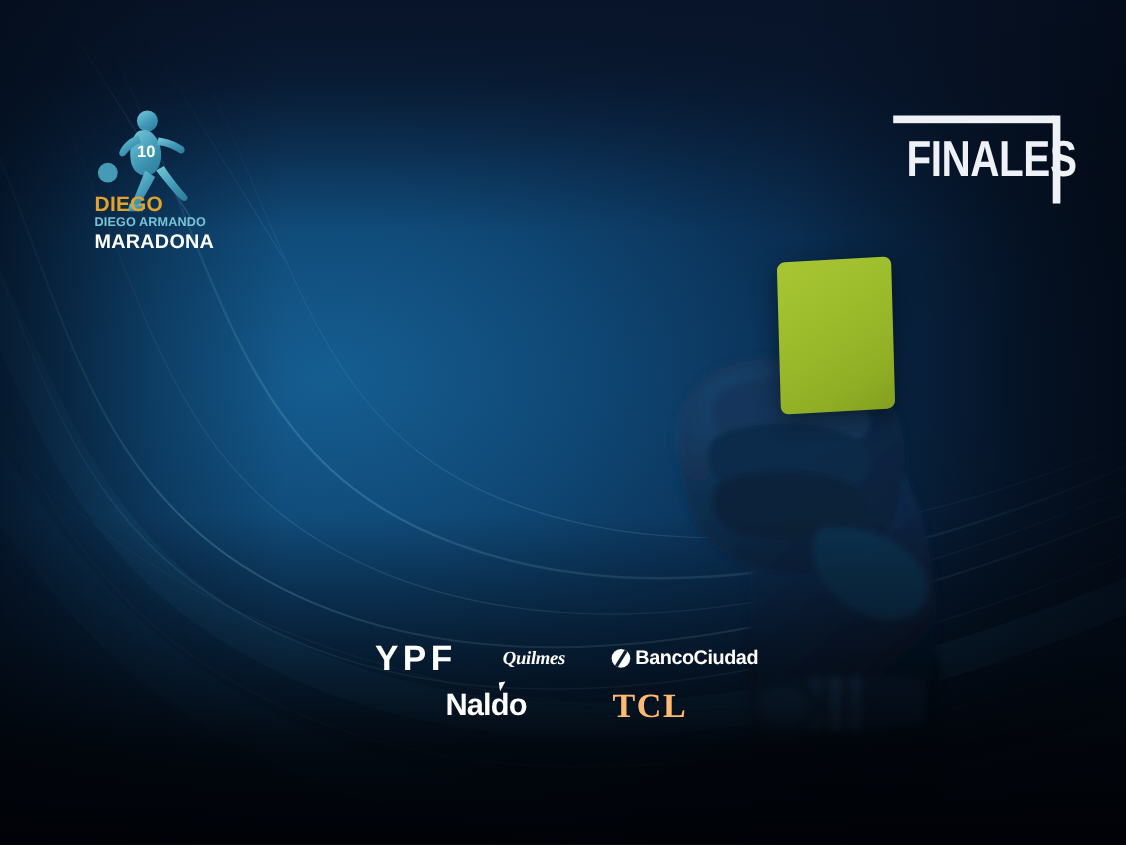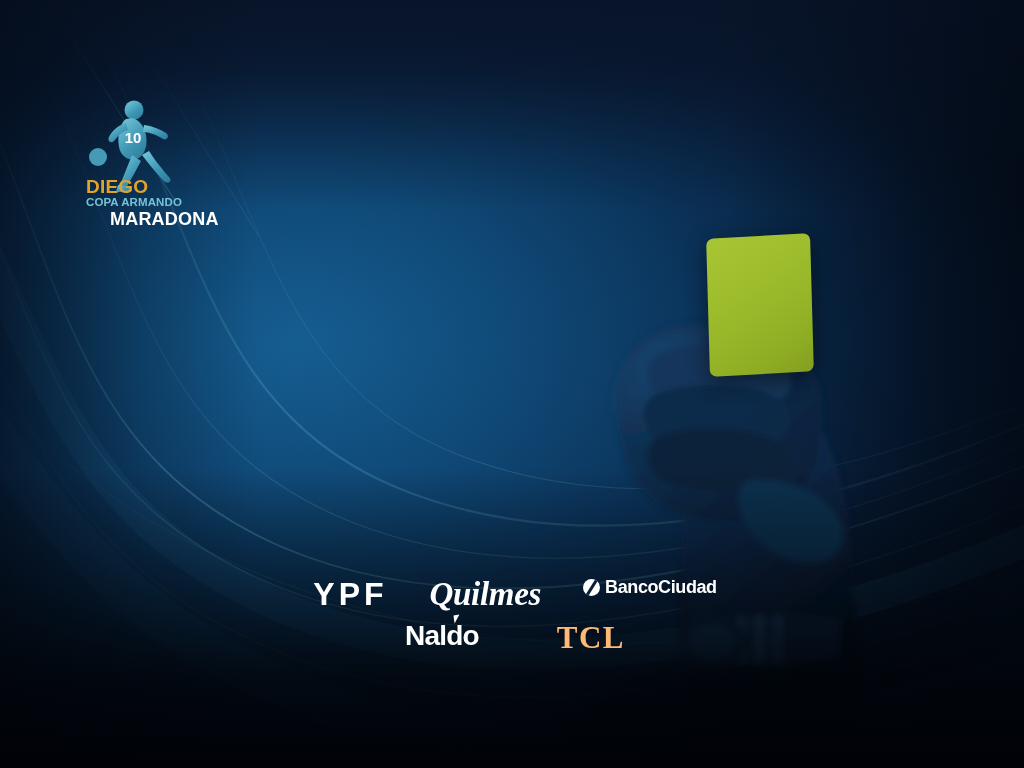--- a/index.html
+++ b/index.html
@@ -101,21 +101,20 @@
     color: #76c3d7;
     margin-top: 1px;
   }
   .lc-maradona {
     display:block;
     font-size: 18px;
     font-weight: 700;
     letter-spacing: 0.2px;
     color: #ffffff;
     margin-top: 1px;
-    margin-left: 24px;
   }
 
   
   .finales {
     position: absolute;
     left: 812px; top: 105px;
     width: 152px; height: 80px;
   }
   .finales .bar-top {
     position: absolute;
@@ -175,33 +174,33 @@
 
   
   .sponsors {
     position: absolute;
     left: 320px; top: 578px;
     width: 390px;
     color: #fff;
   }
   .sponsor-row {
     display: flex;
-    align-items: flex-start;
+    align-items: center;
     justify-content: center;
   }
   .sponsor-row.row1 { gap: 42px; height: 40px; }
   .sponsor-row.row2 { gap: 78px; height: 38px; margin-top: 4px; }
 
   .sp-ypf {
     font-size: 32px; font-weight: 700; color: #fff;
     letter-spacing: 4px; line-height: 1;
     font-family: "Liberation Sans", sans-serif;
   }
   .sp-quilmes {
-    font-size: 33px; font-weight: 700; color: #fff;
+    font-size: 17px; font-weight: 700; color: #fff;
     font-style: italic; line-height: 1;
     font-family: "Liberation Serif", serif;
     letter-spacing: -0.3px;
   }
   .sp-banco {
     display: flex; align-items: center; gap: 5px;
   }
   .sp-banco .mark {
     width: 17px; height: 17px;
     border-radius: 50%;
@@ -397,25 +396,30 @@
 
         <path d="M 56 60 C 62 68, 70 78, 78 86 C 82 90, 87 86, 83 82 C 76 74, 68 64, 63 56 Z" fill="url(#sil)"></path>
 
         <path d="M 32 90 L 44 92 L 44 97 L 30 97 Z" fill="url(#sil)"></path>
 
         <text x="47" y="48" font-family="Liberation Sans, sans-serif" font-size="15" font-weight="700" fill="#ffffff" text-anchor="middle">10</text>
       </svg>
     </div>
     <div class="wordmark">
       <span class="lc-copa">DIEGO</span>
-      <span class="lc-diego">COPA ARMANDO</span>
+      <span class="lc-diego">DIEGO ARMANDO</span>
       <span class="lc-maradona">MARADONA</span>
     </div>
   </div>
 
+  <div class="finales">
+    <div class="bar-top"></div>
+    <div class="bar-right"></div>
+    <div class="word">FINALES</div>
+  </div>
 
 
   <div class="sponsors">
     <div class="sponsor-row row1">
       <div class="sp-ypf">YPF</div>
       <div class="sp-quilmes">Quilmes</div>
       <div class="sp-banco">
         <span class="mark"></span>
         <span class="txt">BancoCiudad</span>
       </div>

